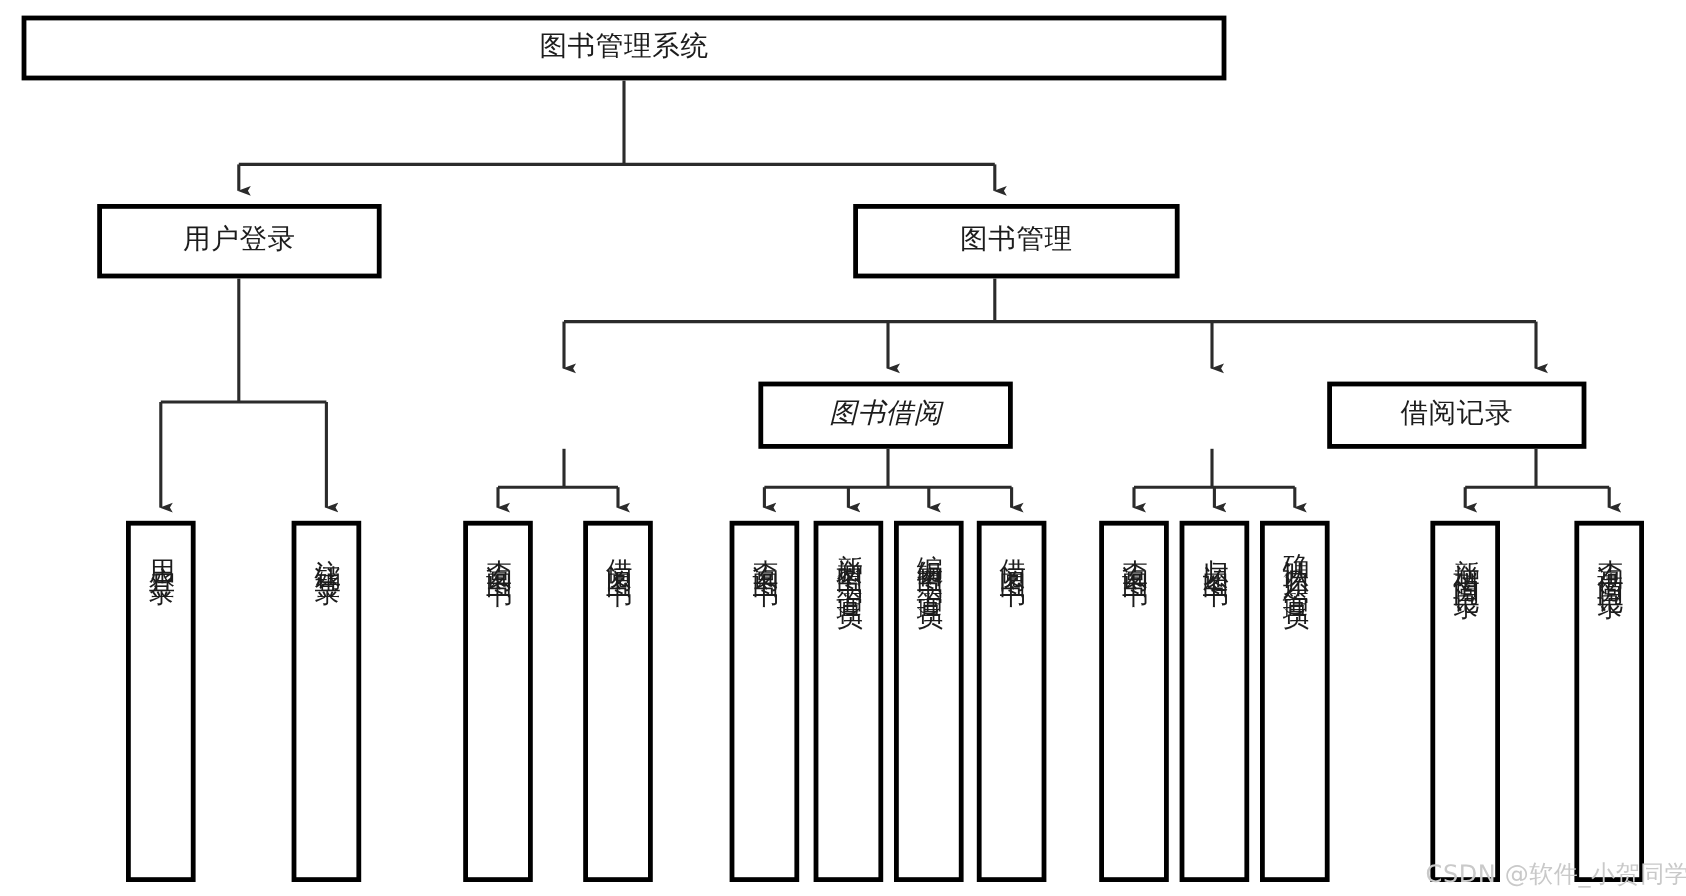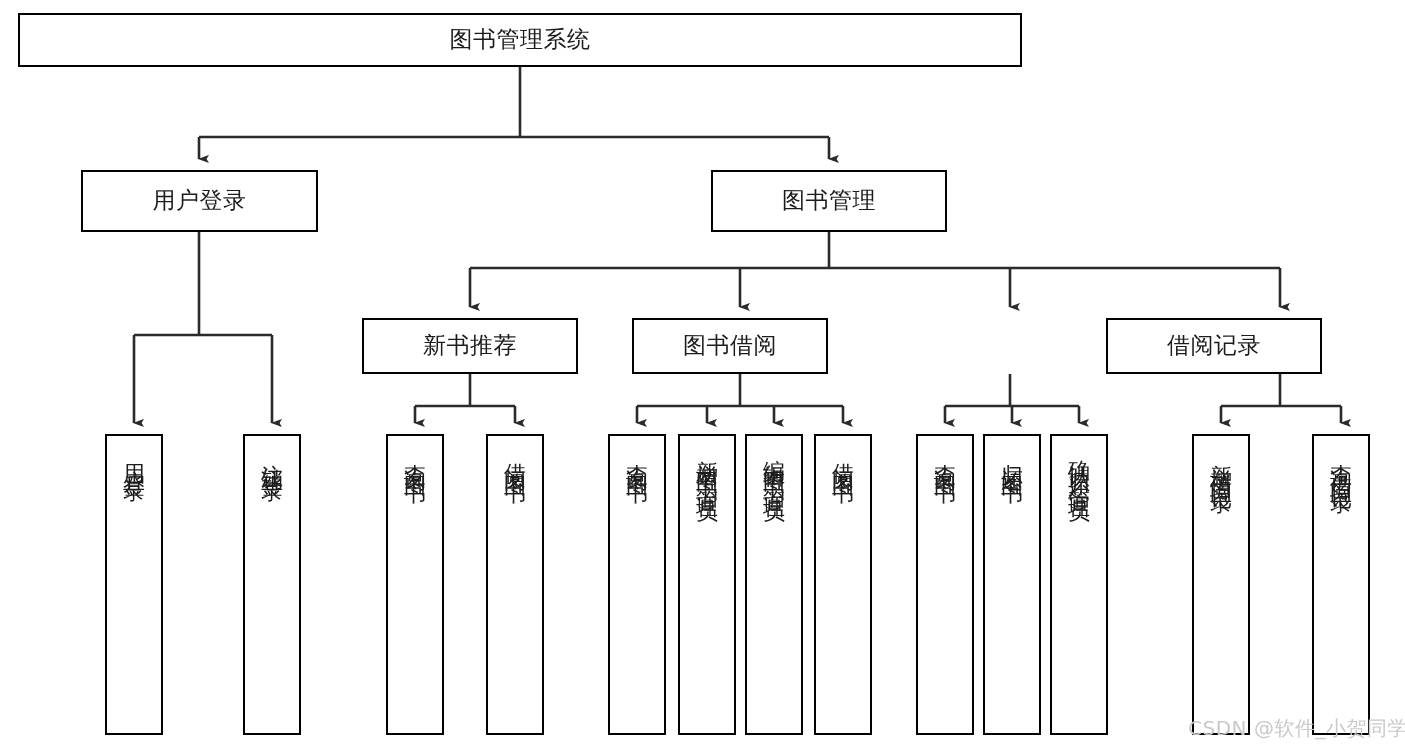--- a/index.html
+++ b/index.html
@@ -23,21 +23,21 @@
     left: 0;
     top: 0;
     width: 1405px;
     height: 747px;
     pointer-events: none;
   }
   .node {
     position: absolute;
     box-sizing: border-box;
     background: #ffffff;
-    border: 2px solid #000000;
+    border: 4px solid #000000;
     display: flex;
     align-items: center;
     justify-content: center;
     z-index: 2;
   }
   .node-label {
     color: #1c1c1c;
     line-height: 1.18;
     text-align: center;
     white-space: pre-line;
@@ -126,28 +126,25 @@
       </g>
   </svg>
 
   <div class="node node-root node-h" id="node-root" style="left: 18px; top: 13px; width: 1004px; height: 54px;">
     <span class="node-label">图书管理系统</span>
   </div>
 
   <div class="node node-h" id="node-l2-0" style="left: 81px; top: 170px; width: 237px; height: 62px;">
     <span class="node-label">用户登录</span>
   </div>
-  <div class="node node-h" id="node-l2-1" style="left: 711px; top: 170px; width: 236px; height: 62px;">
+  <div class="node node-h" id="node-l2-1" style="left: 711px; top: 170px; width: 272px; height: 62px;">
     <span class="node-label">图书管理</span>
   </div>
 
-  <div class="node node-h" id="node-l3-0" style="left: 362px; top: 318px; width: 216px; height: 56px;">
-    <span class="node-label">新书推荐</span>
-  </div>
-  <div class="node node-h" id="node-l3-1" style="left: 632px; top: 318px; width: 196px; height: 56px;">
+  <div class="node node-h" id="node-l3-1" style="left: 632px; top: 318px; width: 212px; height: 56px; font-style: italic;">
     <span class="node-label">图书借阅</span>
   </div>
   <div class="node node-h" id="node-l3-3" style="left: 1106px; top: 318px; width: 216px; height: 56px;">
     <span class="node-label">借阅记录</span>
   </div>
 
   <div class="node node-v" id="node-leaf-0" style="left: 105px; top: 434px; width: 58px; height: 301px;">
     <span class="node-label">用户登录</span>
   </div>
   <div class="node node-v" id="node-leaf-1" style="left: 243px; top: 434px; width: 58px; height: 301px;">

